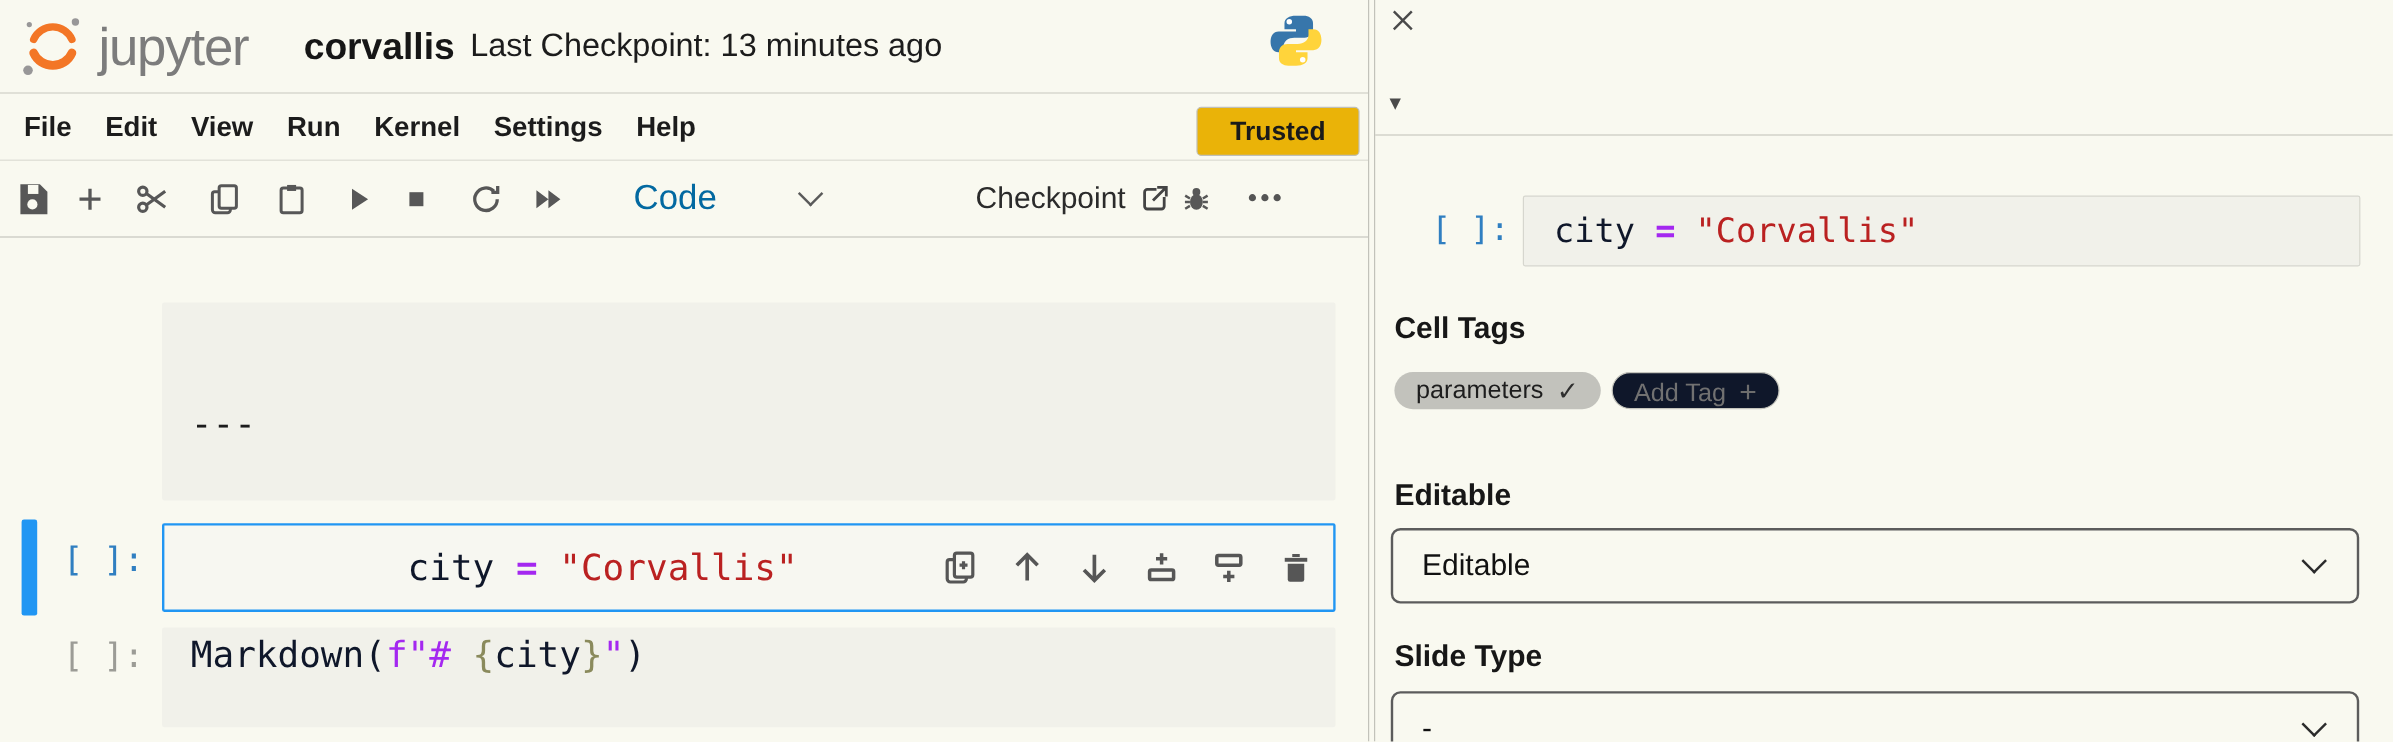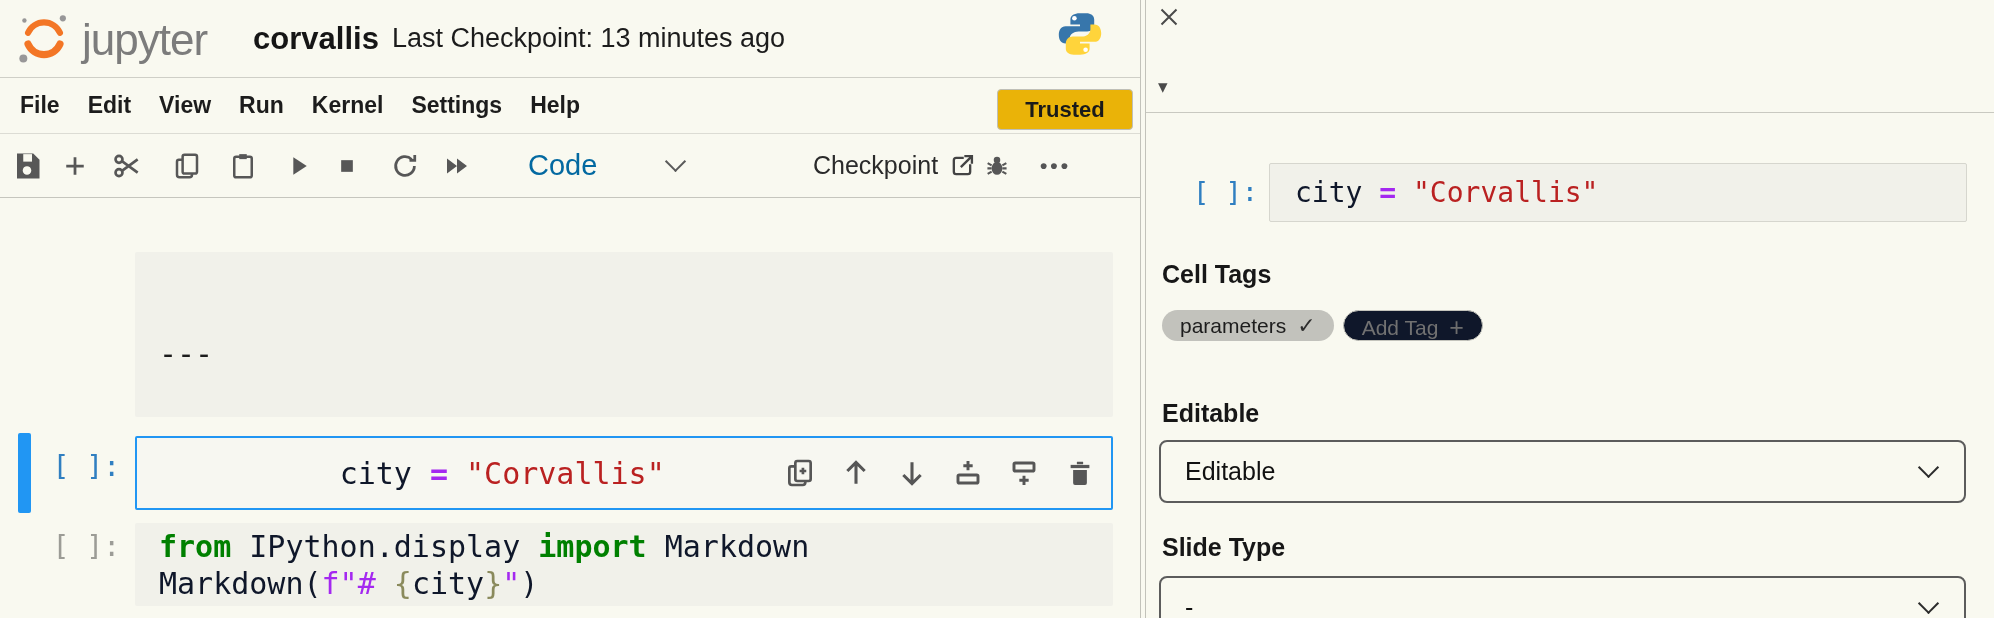--- a/index.html
+++ b/index.html
@@ -243,21 +243,20 @@
                 <path d="M9.5 3h5v2h-5z" fill="#565656"></path>
                 <rect x="4.5" y="5.5" width="15" height="2.6" fill="#565656"></rect>
                 <path d="M6.5 9.5h11V20a1.5 1.5 0 0 1-1.5 1.5H8A1.5 1.5 0 0 1 6.5 20z" fill="#565656"></path>
               </svg>
           </span>
         </div>
       </div>
 
       <div class="prompt gray mono" style="top:332px">[ ]:</div>
       <div class="imp-cell">
-        <div class="code"><span class="tok-kw">from</span><span class="tok-plain"> IPython.display </span><span class="tok-kw">import</span><span class="tok-plain"> Markdown</span></div>
         <div class="code"><span class="tok-plain">Markdown(</span><span class="tok-fstr">f"# </span><span class="tok-brace">{</span><span class="tok-plain">city</span><span class="tok-brace">}</span><span class="tok-fstr">"</span><span class="tok-plain">)</span></div>
       </div>
     </div>
   </div>
 
   <div class="panel-col">
 
     <span class="close-x">
       <svg width="24" height="24" viewBox="0 0 24 24" fill="none" stroke="#4a4a4a" stroke-width="2">
           <path d="M4.5 4.5l15 15M19.5 4.5l-15 15"></path>

